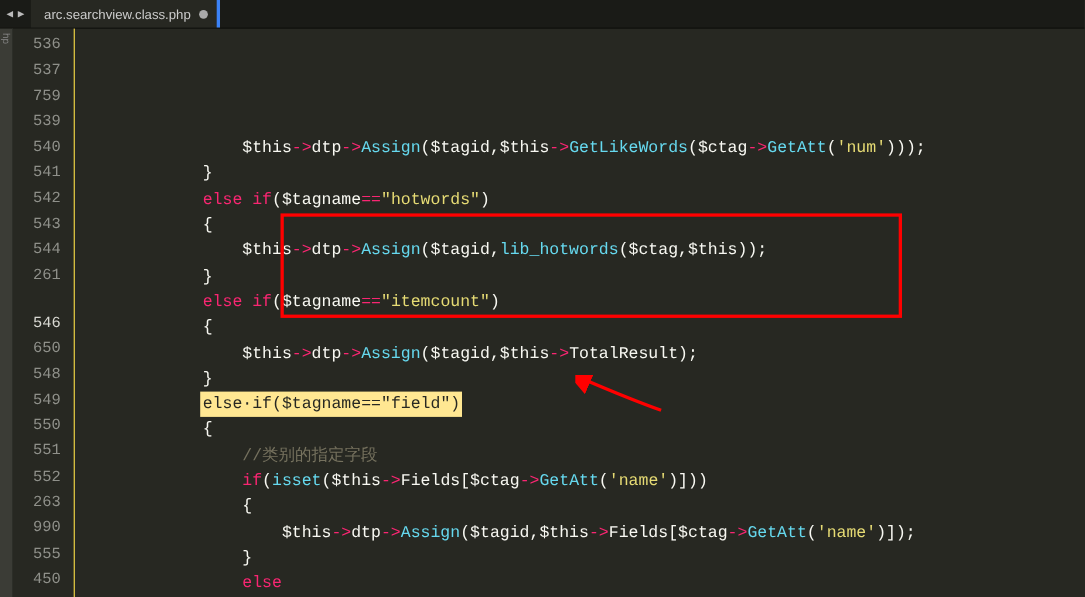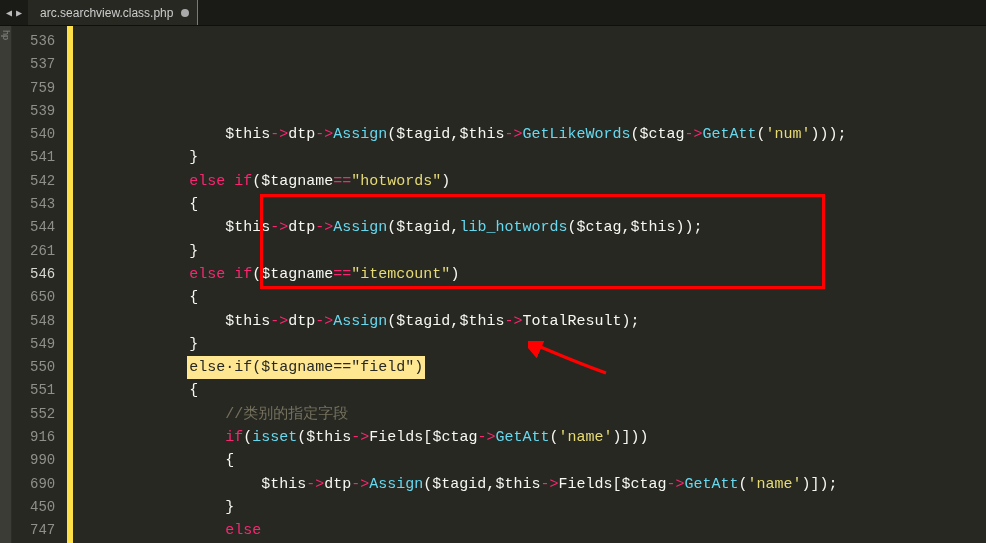--- a/index.html
+++ b/index.html
@@ -31,21 +31,21 @@
   .nav-arrow { cursor: pointer; color: #bbb; font-size: 10px; }
   .tab {
     background: #272822;
     color: #ccc;
     padding: 0 24px 0 12px;
     display: flex;
     align-items: center;
     font-size: 12px;
     font-family: Arial, sans-serif;
     position: relative;
-    border-right: 1px solid #3b82f6;
+    border-right: 3px solid #3b82f6;
   }
   .tab .dirty-dot {
     position: absolute;
     right: 8px;
     top: 50%;
     transform: translateY(-50%);
     width: 8px;
     height: 8px;
     border-radius: 50%;
     background: #aaa;
@@ -75,21 +75,21 @@
     display: flex;
   }
   .gutter {
     background: #272822;
     color: #8f908a;
     text-align: right;
     padding: 4px 12px 4px 18px;
     font-size: 14px;
     line-height: 23.3px;
     user-select: none;
-    border-right: 6px solid #fde047;
+    border-right: 1px solid #fde047;
   }
   .code {
     flex: 1;
     padding: 4px 0 20px 8px;
     line-height: 23.3px;
     color: #f8f8f2;
     white-space: pre;
     position: relative;
   }
   .line { height: 23.3px; position: relative; }
@@ -115,21 +115,21 @@
   .red-box {
     position: absolute;
     border: 3px solid #ff0000;
     pointer-events: none;
   }
   .arrow {
     position: absolute;
     pointer-events: none;
   }
   .arrow svg { display: block; }
-  .lineno-current { color: #d8d8d2; }
+  .lineno-current { color: #d8d8d2; margin-top: 20px; }
 </style>
 </head>
 <body>
 
 <div class="tabbar">
   <div class="nav-arrows">
     <span class="nav-arrow">◀</span>
     <span class="nav-arrow">▶</span>
   </div>
   <div class="tab">
@@ -154,23 +154,23 @@
       <div>543</div>
       <div>544</div>
       <div>261</div>
       <div class="lineno-current">546</div>
       <div>650</div>
       <div>548</div>
       <div>549</div>
       <div>550</div>
       <div>551</div>
       <div>552</div>
-      <div>916</div>
+      <div>263</div>
       <div>990</div>
-      <div>690</div>
+      <div>555</div>
       <div>450</div>
       <div>747</div>
     </div>
   <div class="code" id="code">
     
     
   <div class="line"><span>                </span><span class="var">$this</span><span class="op">-&gt;</span><span class="var">dtp</span><span class="op">-&gt;</span><span class="fn">Assign</span><span class="punct">(</span><span class="var">$tagid</span><span class="punct">,</span><span class="var">$this</span><span class="op">-&gt;</span><span class="fn">GetLikeWords</span><span class="punct">(</span><span class="var">$ctag</span><span class="op">-&gt;</span><span class="fn">GetAtt</span><span class="punct">(</span><span class="str">'num'</span><span class="punct">)));</span></div><div class="line"><span>            </span><span class="punct">}</span></div><div class="line"><span>            </span><span class="kw-red">else</span><span class="punct"> </span><span class="kw-red">if</span><span class="punct">(</span><span class="var">$tagname</span><span class="op">==</span><span class="str">"hotwords"</span><span class="punct">)</span></div><div class="line"><span>            </span><span class="punct">{</span></div><div class="line"><span>                </span><span class="var">$this</span><span class="op">-&gt;</span><span class="var">dtp</span><span class="op">-&gt;</span><span class="fn">Assign</span><span class="punct">(</span><span class="var">$tagid</span><span class="punct">,</span><span class="fn">lib_hotwords</span><span class="punct">(</span><span class="var">$ctag</span><span class="punct">,</span><span class="var">$this</span><span class="punct">));</span></div><div class="line"><span>            </span><span class="punct">}</span></div><div class="line"><span>            </span><span class="kw-red">else</span><span class="punct"> </span><span class="kw-red">if</span><span class="punct">(</span><span class="var">$tagname</span><span class="op">==</span><span class="str">"itemcount"</span><span class="punct">)</span></div><div class="line"><span>            </span><span class="punct">{</span></div><div class="line"><span>                </span><span class="var">$this</span><span class="op">-&gt;</span><span class="var">dtp</span><span class="op">-&gt;</span><span class="fn">Assign</span><span class="punct">(</span><span class="var">$tagid</span><span class="punct">,</span><span class="var">$this</span><span class="op">-&gt;</span><span class="var">TotalResult</span><span class="punct">);</span></div><div class="line"><span>            </span><span class="punct">}</span></div><div class="line"><span>            </span><span class="highlight-line"><span class="kw-red">else</span><span class="punct">·</span><span class="kw-red">if</span><span class="punct">(</span><span class="var">$tagname</span><span class="op">==</span><span class="str">"field"</span><span class="punct">)</span></span></div><div class="line"><span>            </span><span class="punct">{</span></div><div class="line"><span>                </span><span class="comment">//类别的指定字段</span></div><div class="line"><span>                </span><span class="kw-red">if</span><span class="punct">(</span><span class="fn">isset</span><span class="punct">(</span><span class="var">$this</span><span class="op">-&gt;</span><span class="var">Fields</span><span class="punct">[</span><span class="var">$ctag</span><span class="op">-&gt;</span><span class="fn">GetAtt</span><span class="punct">(</span><span class="str">'name'</span><span class="punct">)]))</span></div><div class="line"><span>                </span><span class="punct">{</span></div><div class="line"><span>                    </span><span class="var">$this</span><span class="op">-&gt;</span><span class="var">dtp</span><span class="op">-&gt;</span><span class="fn">Assign</span><span class="punct">(</span><span class="var">$tagid</span><span class="punct">,</span><span class="var">$this</span><span class="op">-&gt;</span><span class="var">Fields</span><span class="punct">[</span><span class="var">$ctag</span><span class="op">-&gt;</span><span class="fn">GetAtt</span><span class="punct">(</span><span class="str">'name'</span><span class="punct">)]);</span></div><div class="line"><span>                </span><span class="punct">}</span></div><div class="line"><span>                </span><span class="kw-red">else</span></div><div class="line"></div><div class="red-box" id="redbox" style="top: 168px; left: 187px; width: 565px; height: 95px;"></div><div class="arrow" id="arrow" style="top: 268px; left: 455px; width: 80px; height: 34px;">
       <svg width="80" height="34" viewBox="0 0 80 34">
         <defs>
           <marker id="ah" markerWidth="8" markerHeight="8" refX="2" refY="4" orient="auto">

